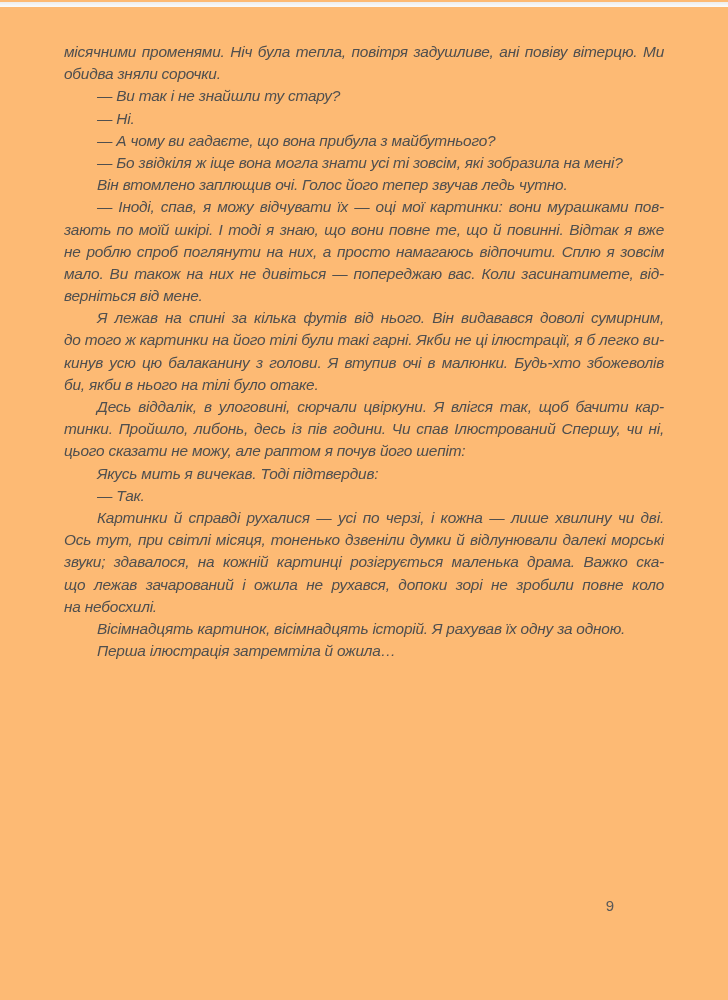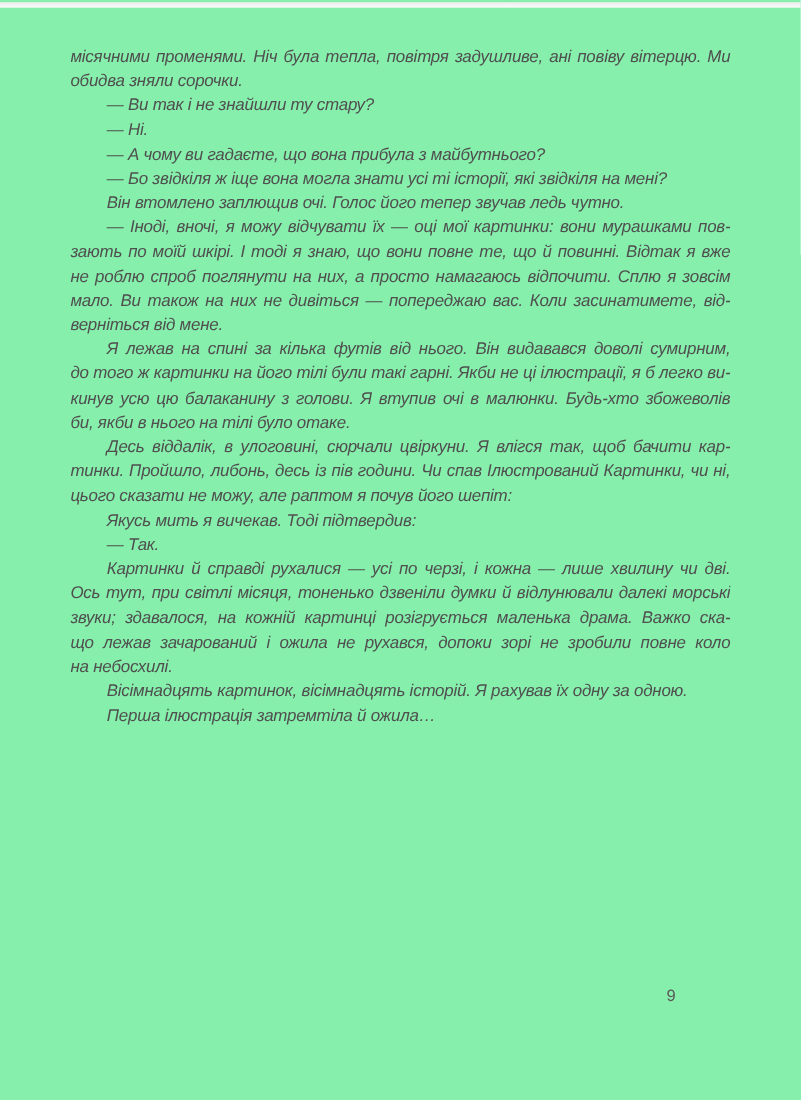--- a/index.html
+++ b/index.html
@@ -1,20 +1,20 @@
 <!DOCTYPE html>
 <html><head>
 <meta charset="utf-8">
 <style>
   html, body { margin: 0; padding: 0; background: #ffffff; }
   .page {
     position: relative;
     width: 728px;
     height: 1000px;
-    background: #86efac;
+    background: #fdba74;
     overflow: hidden;
     font-family: "Liberation Sans", sans-serif;
   }
   .top-edge {
     position: absolute;
     top: 2px; left: 0; right: 0;
     height: 5px;
     background: linear-gradient(#ededed, #fbfbfb);
   }
   .text-block {
@@ -63,41 +63,41 @@
       <div class="para">
         <div class="line indent">— Ви так і не знайшли ту стару?</div>
       </div>
       <div class="para">
         <div class="line indent">— Ні.</div>
       </div>
       <div class="para">
         <div class="line indent">— А чому ви гадаєте, що вона прибула з майбутнього?</div>
       </div>
       <div class="para">
-        <div class="line indent">— Бо звідкіля ж іще вона могла знати усі ті історії, які звідкіля на мені?</div>
+        <div class="line indent">— Бо звідкіля ж іще вона могла знати усі ті зовсім, які зобразила на мені?</div>
       </div>
       <div class="para">
         <div class="line indent">Він втомлено заплющив очі. Голос його тепер звучав ледь чутно.</div>
       </div>
       <div class="para">
-        <div class="line indent just">— Іноді, вночі, я можу відчувати їх — оці мої картинки: вони мурашками пов-</div>
+        <div class="line indent just">— Іноді, спав, я можу відчувати їх — оці мої картинки: вони мурашками пов-</div>
         <div class="line just">зають по моїй шкірі. І тоді я знаю, що вони повне те, що й повинні. Відтак я вже</div>
         <div class="line just">не роблю спроб поглянути на них, а просто намагаюсь відпочити. Сплю я зовсім</div>
         <div class="line just">мало. Ви також на них не дивіться — попереджаю вас. Коли засинатимете, від-</div>
         <div class="line">верніться від мене.</div>
       </div>
       <div class="para">
         <div class="line indent just">Я лежав на спині за кілька футів від нього. Він видавався доволі сумирним,</div>
         <div class="line just">до того ж картинки на його тілі були такі гарні. Якби не ці ілюстрації, я б легко ви-</div>
         <div class="line just">кинув усю цю балаканину з голови. Я втупив очі в малюнки. Будь-хто збожеволів</div>
         <div class="line">би, якби в нього на тілі було отаке.</div>
       </div>
       <div class="para">
         <div class="line indent just">Десь віддалік, в улоговині, сюрчали цвіркуни. Я влігся так, щоб бачити кар-</div>
-        <div class="line just">тинки. Пройшло, либонь, десь із пів години. Чи спав Ілюстрований Картинки, чи ні,</div>
+        <div class="line just">тинки. Пройшло, либонь, десь із пів години. Чи спав Ілюстрований Спершу, чи ні,</div>
         <div class="line">цього сказати не можу, але раптом я почув його шепіт:</div>
       </div>
       <div class="para">
         <div class="line indent">Якусь мить я вичекав. Тоді підтвердив:</div>
       </div>
       <div class="para">
         <div class="line indent">— Так.</div>
       </div>
       <div class="para">
         <div class="line indent just">Картинки й справді рухалися — усі по черзі, і кожна — лише хвилину чи дві.</div>

